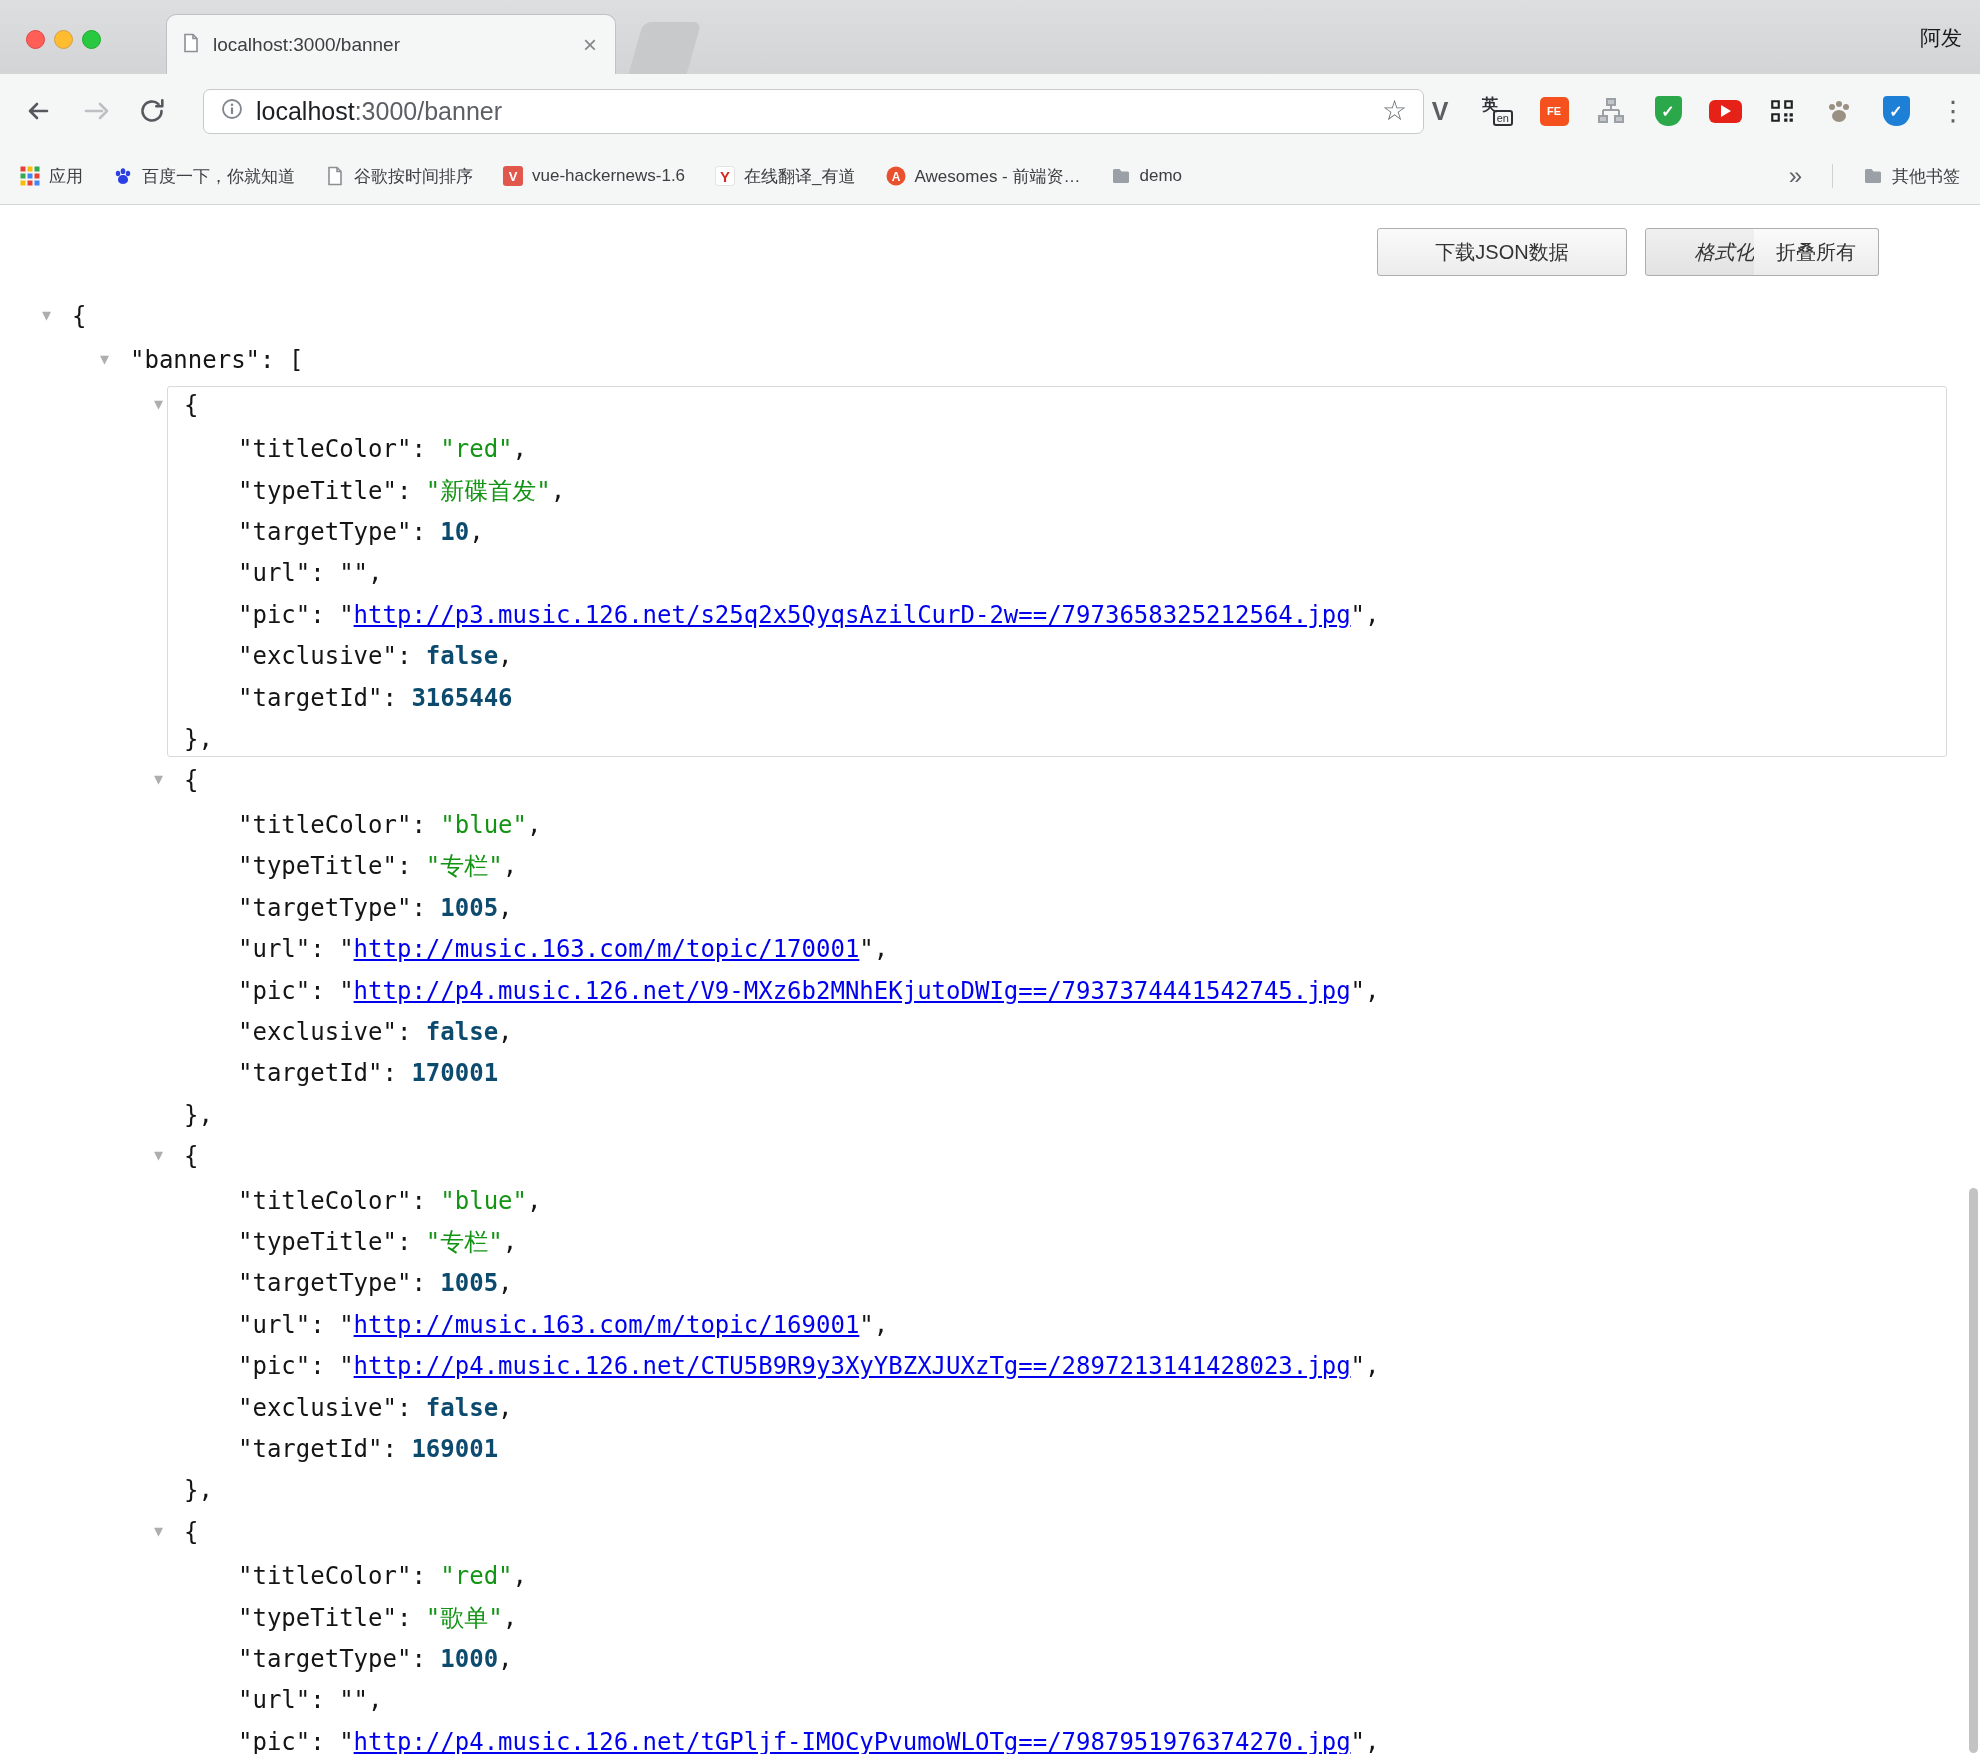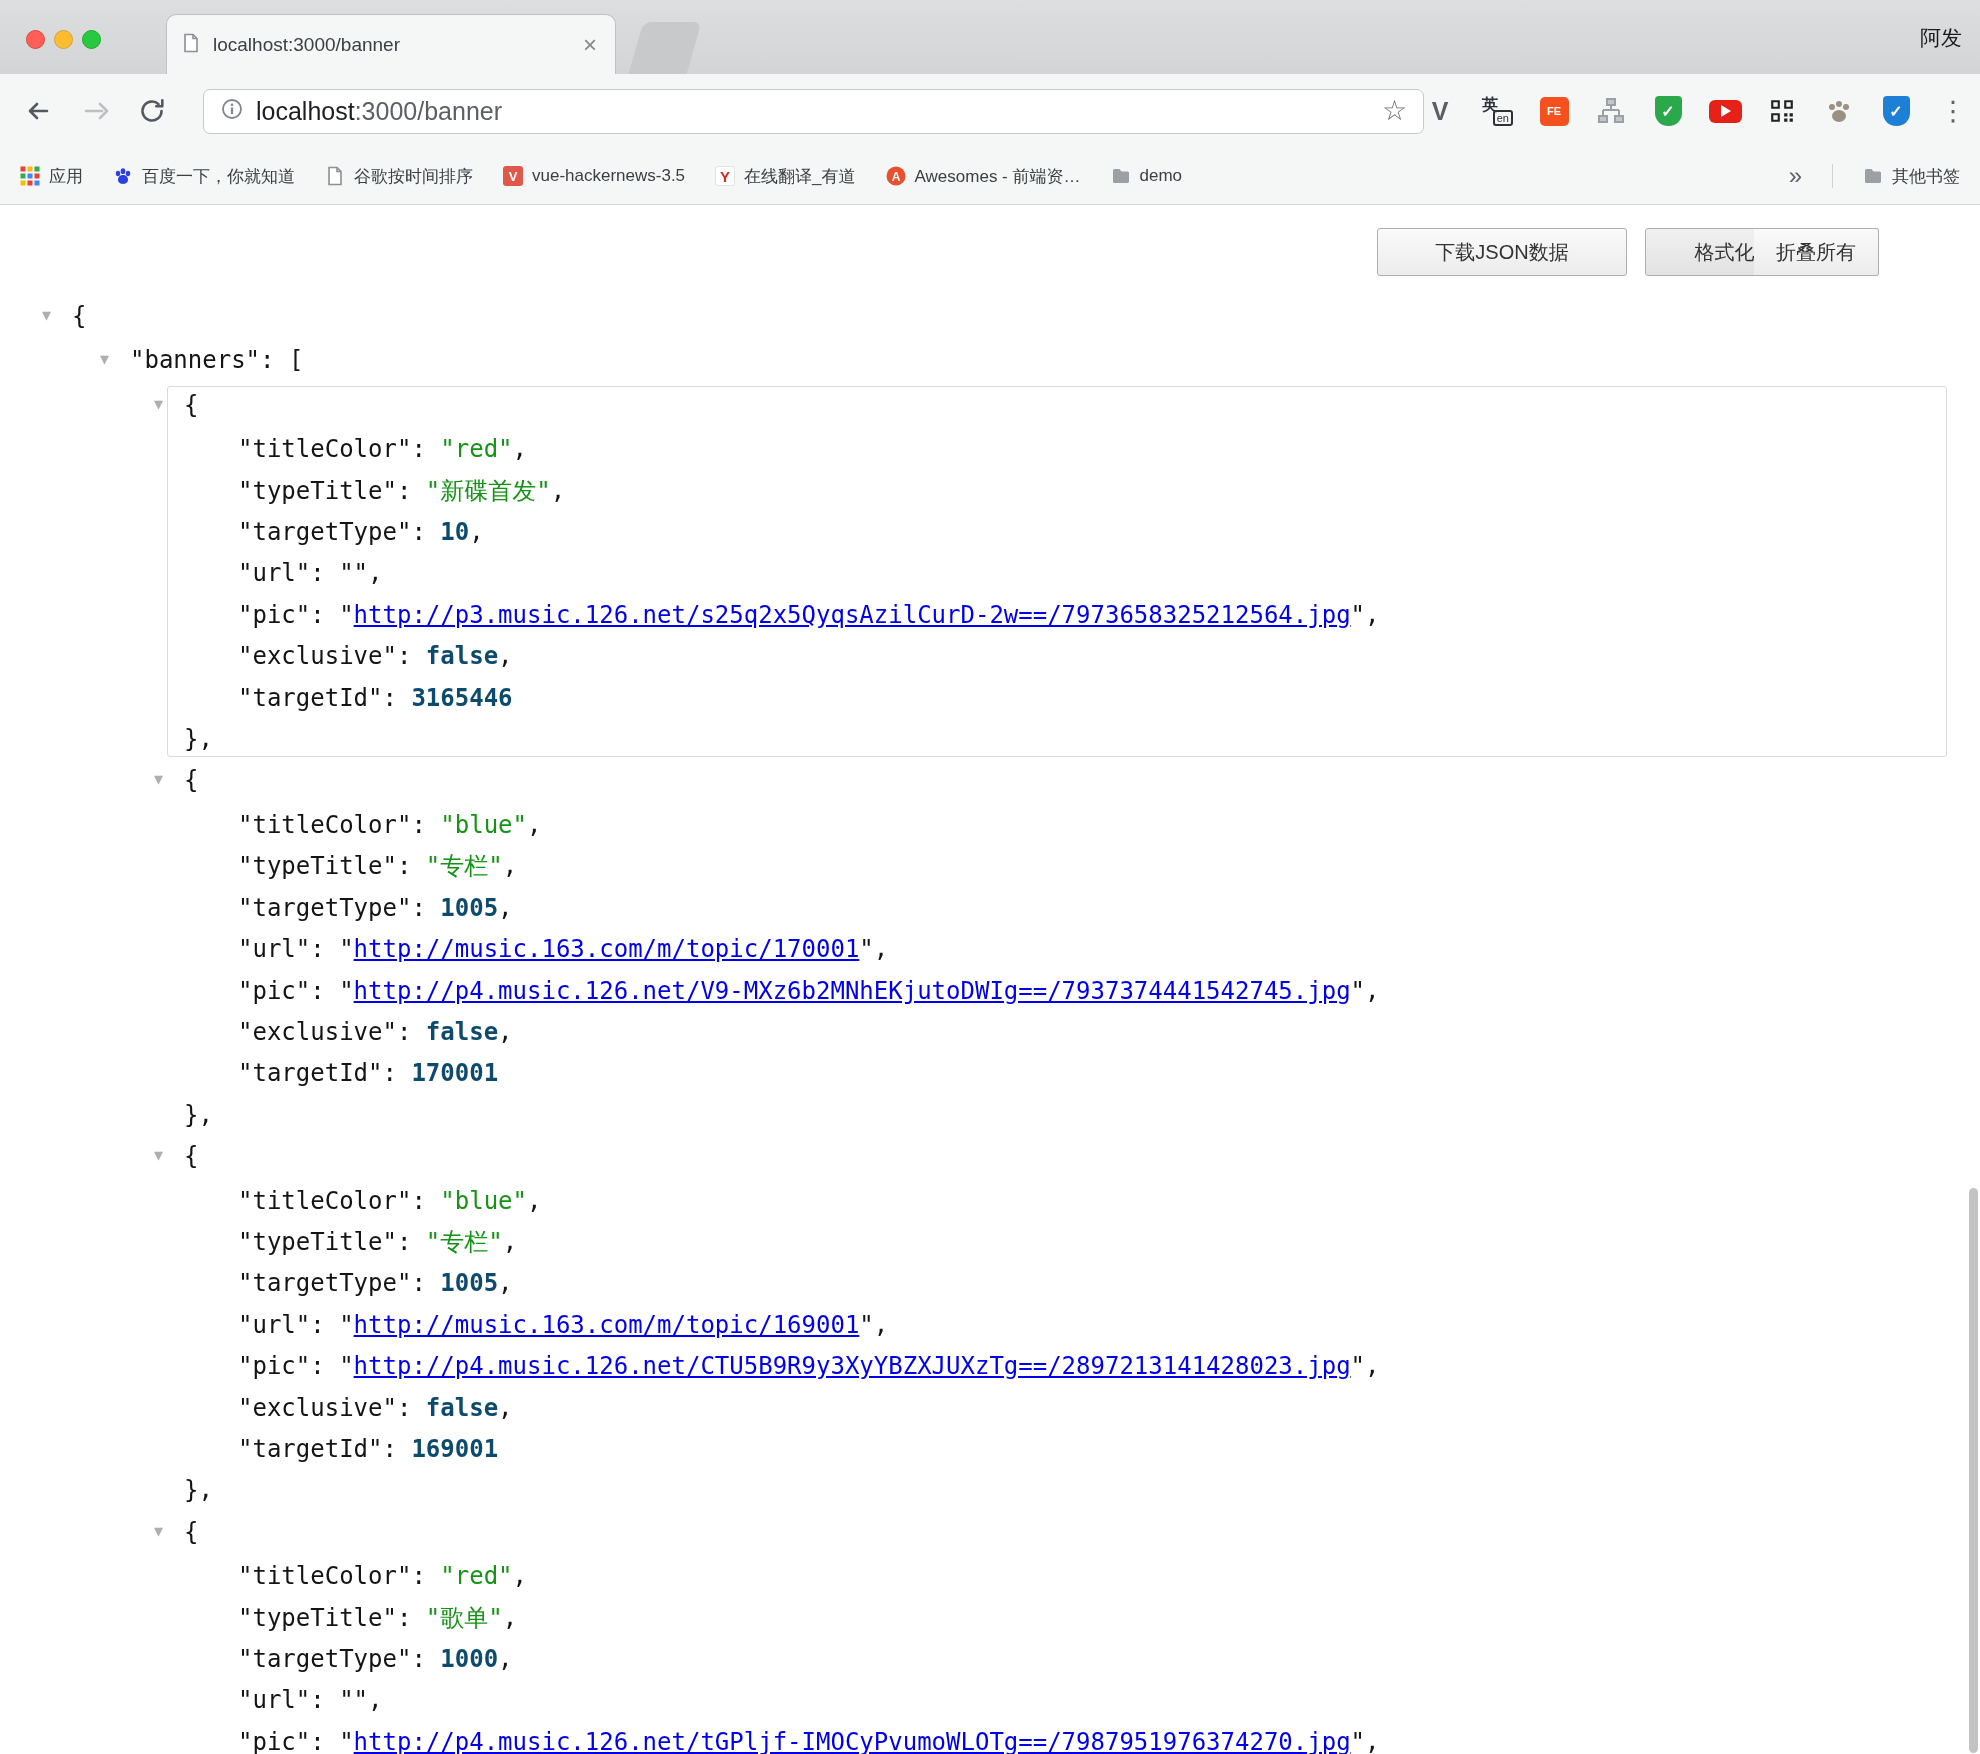--- a/index.html
+++ b/index.html
@@ -65,21 +65,21 @@
   .bm-overflow { font-size:24px; color:#5f6368; }
   .bm-divider { width:1px; height:24px; background:#cfd1d2; }
 
   
   .content { position:absolute; left:0; top:206px; width:100%; height:1188px; background:#fff; }
   .btn { position:absolute; top:22px; height:48px; border:1px solid #aeaeae; border-radius:3px;
          background:linear-gradient(#fafafa,#ececec); font-size:20px; color:#333;
          font-family:"Liberation Sans",sans-serif; text-align:center; line-height:46px; }
   .btn-download { left:1377px; width:250px; }
   .btn-format   { left:1645px; width:159px; background:linear-gradient(#f0f0f0,#e2e2e2);
-                  border-radius:3px 0 0 3px; }
+                  border-radius:3px 0 0 3px;font-style:italic; }
   .btn-collapse { left:1754px; width:125px; border-left:none; border-radius:0 3px 3px 0; }
 
   
   .json-view { padding-top:90px; font-family:"DejaVu Sans Mono","Liberation Mono",monospace;
                font-size:24px; line-height:41.4px; color:#141414; }
   .jline { white-space:pre; }
   .l0 { padding-left:72px; }
   .l1 { padding-left:130px; }
   .l2 { padding-left:184px; }
   .l3 { padding-left:238px; }
@@ -228,21 +228,21 @@
           <path d="M4 1.5h8l4 4V18.5H4z" fill="#fff" stroke="#8b9096" stroke-width="1.6"></path>
           <path d="M12 1.5v4h4" fill="none" stroke="#8b9096" stroke-width="1.6"></path>
         </svg>
       <span>谷歌按时间排序</span>
     </span>
     <span class="bm">
       <svg width="20" height="20">
           <rect width="20" height="20" rx="3" fill="#e2574c"></rect>
           <text x="10" y="15" text-anchor="middle" font-size="13" font-weight="bold" fill="#fff">V</text>
         </svg>
-      <span>vue-hackernews-3.5</span>
+      <span>vue-hackernews-1.6</span>
     </span>
     <span class="bm">
       <svg width="20" height="20">
           <rect x="0.5" y="0.5" width="19" height="19" rx="3" fill="#fff" stroke="#e2e2e2"></rect>
           <text x="10" y="15.5" text-anchor="middle" font-size="15" font-weight="bold" fill="#d5281e">Y</text>
         </svg>
       <span>在线翻译_有道</span>
     </span>
     <span class="bm">
       <svg width="20" height="20">

